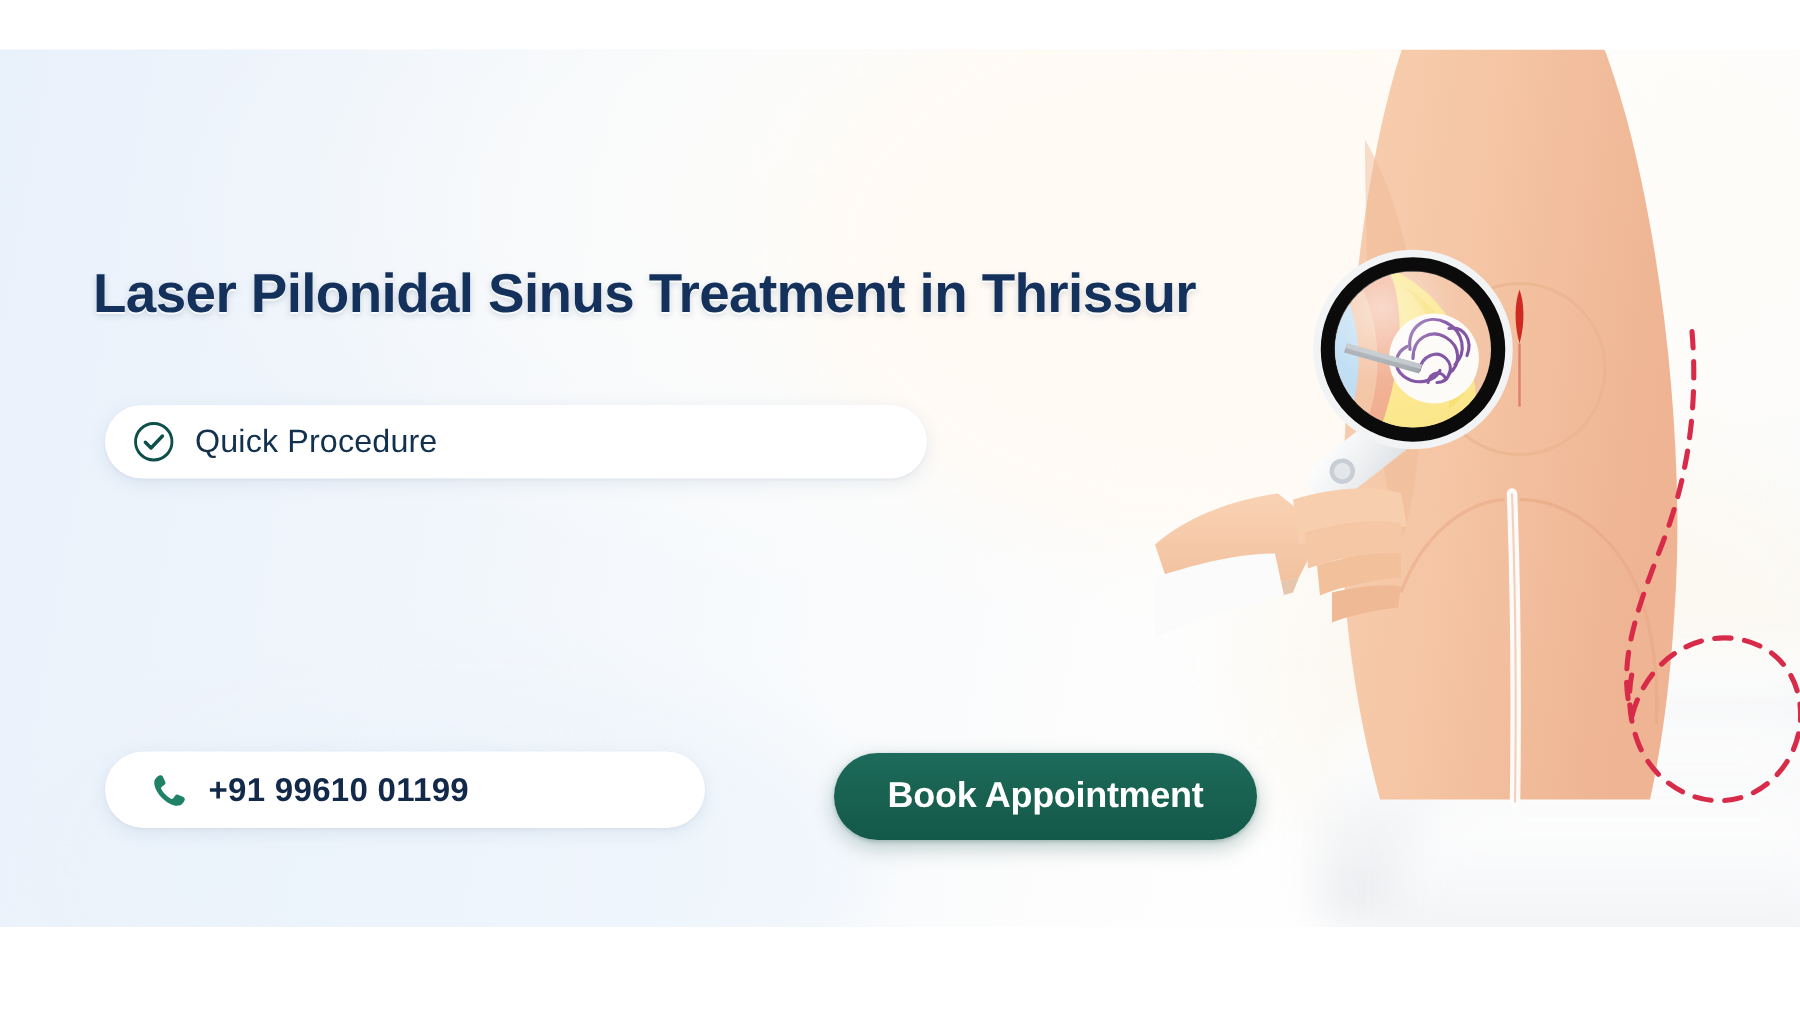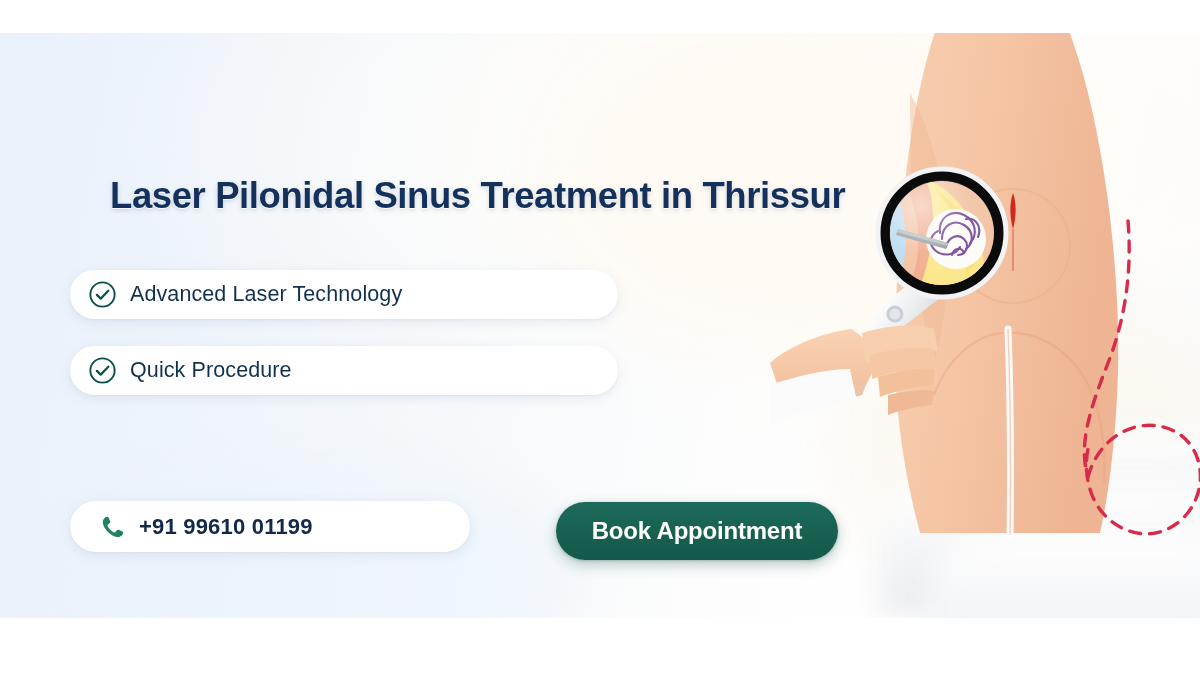--- a/index.html
+++ b/index.html
@@ -71,21 +71,20 @@
     position: absolute;
     left: 62px;
     top: 140px;
     font-size: 36.5px;
     line-height: 46px;
     font-weight: 700;
     letter-spacing: -0.4px;
     color: #14315c;
     text-shadow: 0 1px 0 rgba(255,255,255,0.8), 0 2px 5px rgba(18,48,90,0.18);
     white-space: nowrap;
-    margin-left: 48px;
   }
 
   
   .feature-list {
     position: absolute;
     left: 70px;
     top: 237px;
     width: 560px;
   }
   .feature-pill {
@@ -298,27 +297,20 @@
           <path d="M318 444 C 330 400, 372 382, 404 398 C 436 414, 440 462, 410 488
                    C 380 514, 336 498, 322 462 C 316 446, 315 430, 318 416"></path>
         </g>
       </svg>
     </div>
 
     <h1 class="headline">Laser Pilonidal Sinus Treatment in Thrissur</h1>
 
     <div class="feature-list">
 
-      <div class="feature-pill">
-        <svg class="check-icon" viewBox="0 0 32 32">
-          <circle cx="16" cy="16" r="13.4" fill="none" stroke="#0d4f4a" stroke-width="2.1"></circle>
-          <path d="M9.8 16.4 L14 20.6 L22.4 11.8" fill="none" stroke="#0d4f4a" stroke-width="2.5" stroke-linecap="round" stroke-linejoin="round"></path>
-        </svg>
-        <span class="feature-label">Advanced Laser Technology</span>
-      </div>
 
       <div class="feature-pill">
         <svg class="check-icon" viewBox="0 0 32 32">
           <circle cx="16" cy="16" r="13.4" fill="none" stroke="#0d4f4a" stroke-width="2.1"></circle>
           <path d="M9.8 16.4 L14 20.6 L22.4 11.8" fill="none" stroke="#0d4f4a" stroke-width="2.5" stroke-linecap="round" stroke-linejoin="round"></path>
         </svg>
         <span class="feature-label">Quick Procedure</span>
       </div>
 
     </div>

